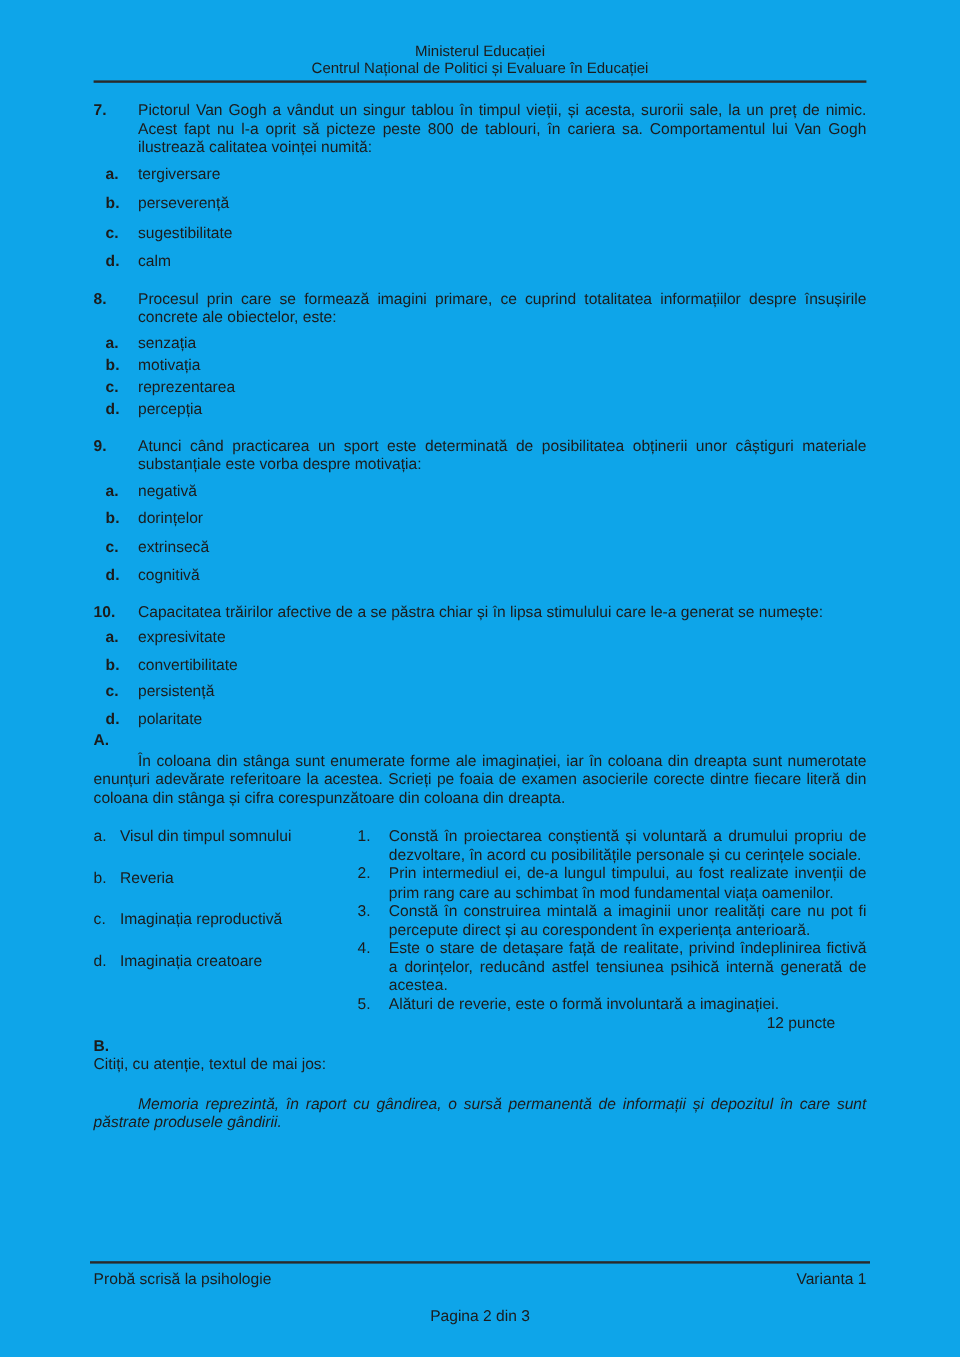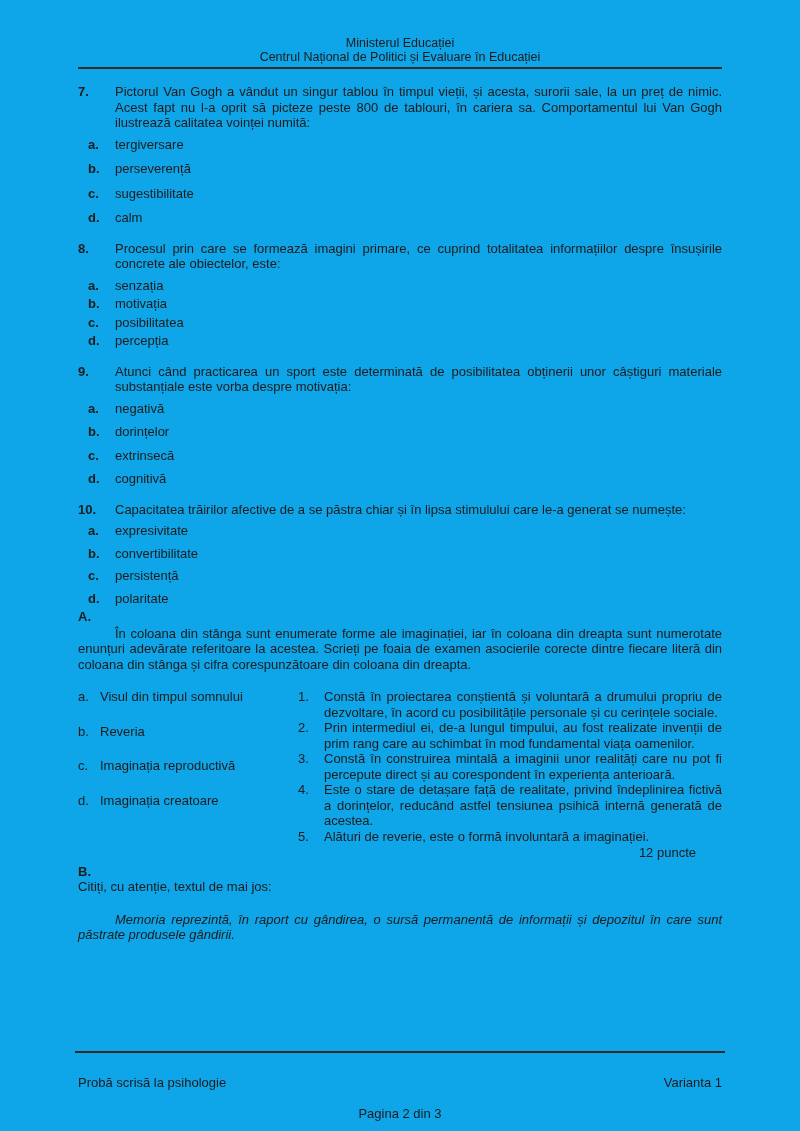--- a/index.html
+++ b/index.html
@@ -68,21 +68,21 @@
     text-indent:37px;
     text-align:justify;
     margin-top:17px;
   }
 
   
   .footer {
     position:absolute;
     left:75px; right:75px; top:1051px;
     border-top:2px solid #2a2a2a;
-    padding-top:22px;
+    padding-top:5px;
   }
   .footer-row { display:flex; justify-content:space-between; padding:0 3px; }
   .footer-page { text-align:center; margin-top:15px; }
 </style>
 </head>
 <body>
 
 <div class="page">
   <div class="content">
 
@@ -125,21 +125,21 @@
         <div class="option">
           <span class="opt-letter">a.</span>
           <span class="opt-text">senzația</span>
         </div>
         <div class="option">
           <span class="opt-letter">b.</span>
           <span class="opt-text">motivația</span>
         </div>
         <div class="option">
           <span class="opt-letter">c.</span>
-          <span class="opt-text">posibilitatea</span>
+          <span class="opt-text">reprezentarea</span>
         </div>
         <div class="option">
           <span class="opt-letter">d.</span>
           <span class="opt-text">percepția</span>
         </div>
       </div>
     </div>
 
     <div class="question g8">
       <div class="q-row">

